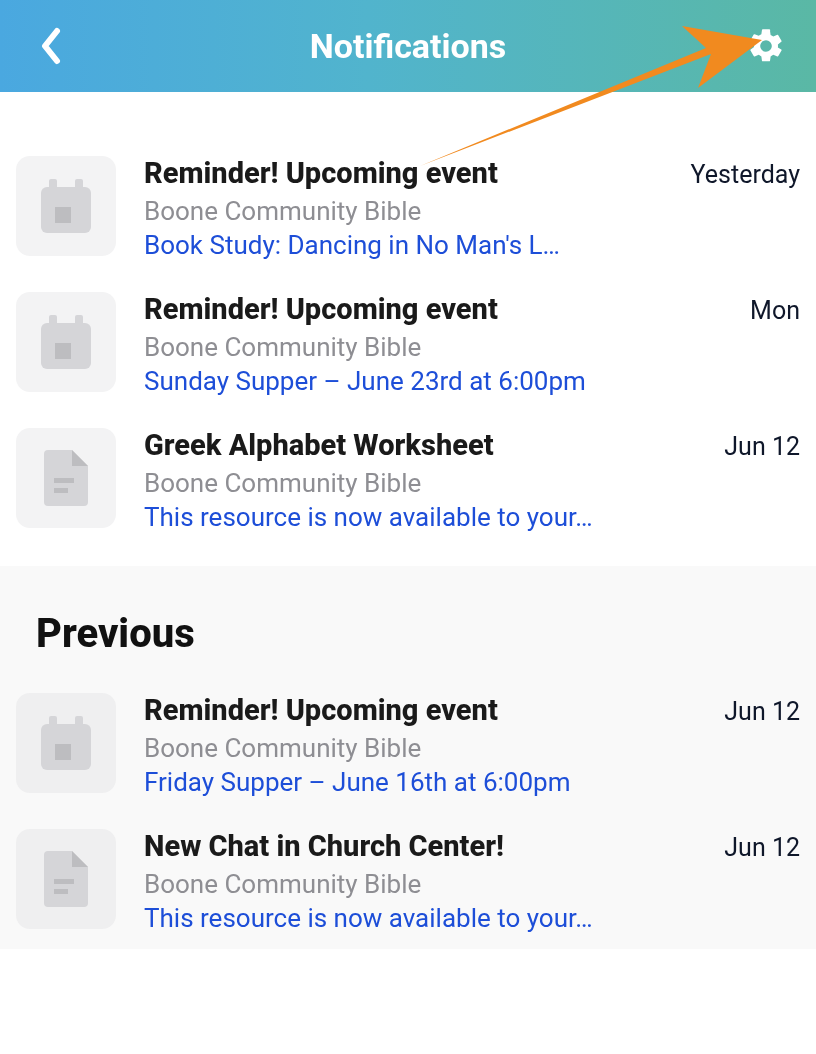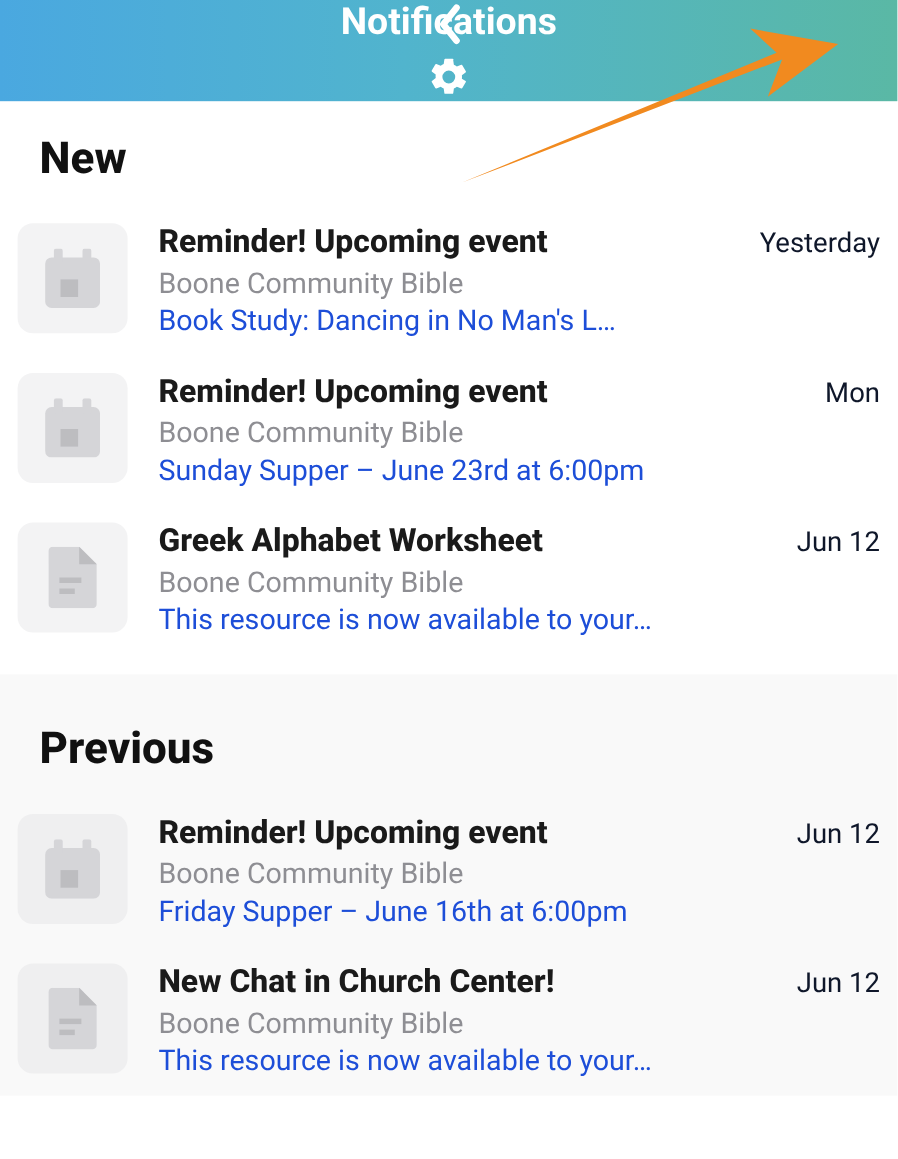--- a/index.html
+++ b/index.html
@@ -12,21 +12,20 @@
       position: relative;
     }
     .header {
       height: 92px;
       background: linear-gradient(90deg, #4aa8e0 0%, #51b4cd 45%, #5ab8a5 100%);
       display: flex;
       align-items: center;
       justify-content: space-between;
       padding: 0 28px;
       position: relative;
-      flex-direction: column;
     }
     .back-btn {
       width: 44px;
       height: 44px;
       display: flex;
       align-items: center;
       justify-content: center;
       cursor: pointer;
     }
     .header-title {
@@ -151,21 +150,20 @@
     </svg>
   </div>
 </div>
 
 <svg class="arrow-overlay" width="360" height="160" viewBox="0 0 360 160">
   <path d="M4 152 L295 40 L282 74 L346 26 L266 12 L290 34 L4 152 Z" fill="#f18a1f"></path>
 </svg>
 
 <div>
   <div class="section-header">
-    <div class="section-title">New</div>
   </div>
   <div class="list">
 
     <div class="item">
       <div class="icon-box">
         <svg width="50" height="54" viewBox="0 0 50 54" fill="#d5d5d8">
           <rect x="0" y="8" width="50" height="46" rx="6"></rect>
           <rect x="8" y="0" width="8" height="14" rx="2"></rect>
           <rect x="34" y="0" width="8" height="14" rx="2"></rect>
           <rect x="14" y="28" width="16" height="16" fill="#bdbdc0"></rect>

